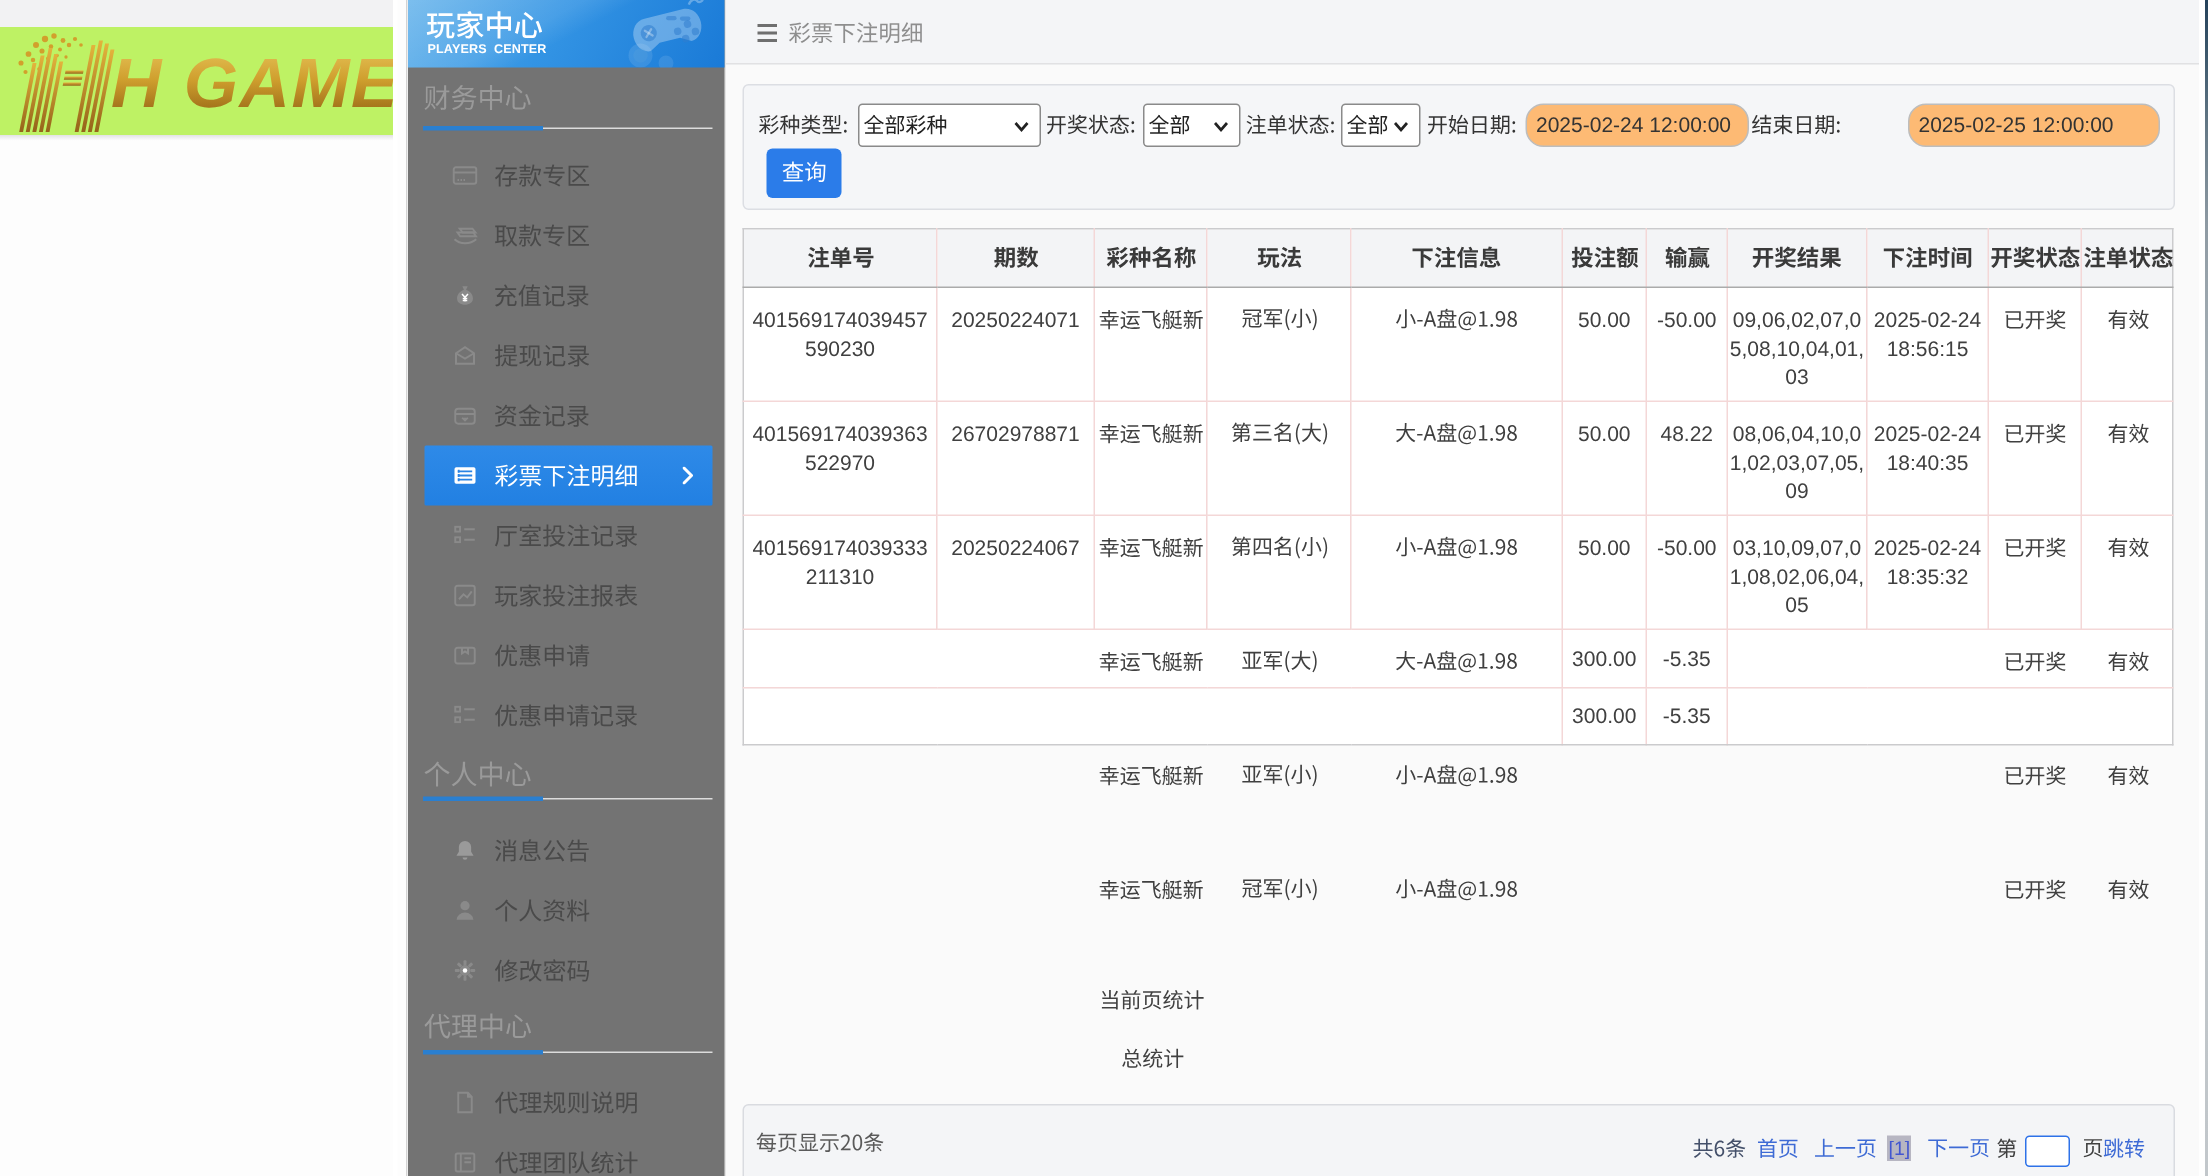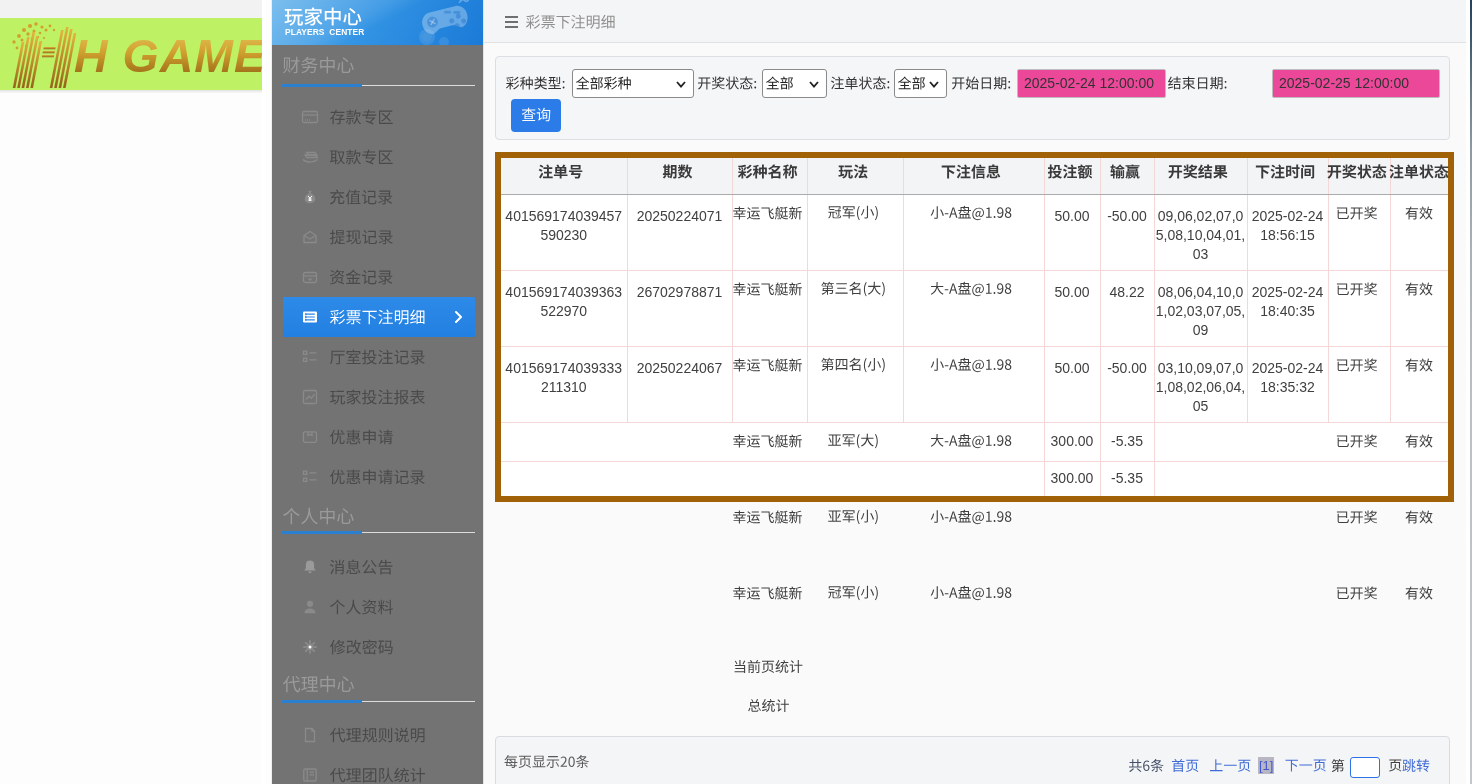--- a/index.html
+++ b/index.html
@@ -28,34 +28,34 @@
 .arrow{position:absolute;right:13px;top:50%;margin-top:-6px;width:7px;height:12px}
 
 #main{left:484px;top:0;width:982px;height:784px;background:#fafafa}
 #topbar{left:0;top:0;width:982px;height:43px;background:#f4f5f7;border-bottom:1px solid #e1e1e3}
 #burger{left:21px;top:16px;width:13px;height:12px}
 #burger div{height:2px;background:#6f6f6f;margin-bottom:3px}
 #fpanel{left:11px;top:56px;width:955px;height:84px;background:#f5f6f8;
  border:1px solid #dcdee3;border-radius:4px}
 .sel{position:absolute;top:12px;height:29px;background:#fff;border:1px solid #8a8a8a;border-radius:3px}
 .sel svg{position:absolute;right:7px;top:11px}
-.inp{position:absolute;top:12px;height:29px;background:#ec4899;border:1px solid #bdbdbd;border-radius:2px;
+.inp{position:absolute;top:12px;height:29px;background:#fdba74;border:1px solid #bdbdbd;border-radius:12px;
  font-size:14px;color:#333;padding-left:6px;line-height:27px;white-space:nowrap}
 #qbtn{left:15px;top:42px;width:50px;height:33px;background:#2b7ce9;border-radius:4px}
 
 #btable{left:11px;top:152px;border-collapse:collapse;table-layout:fixed;width:953px;
  font-size:14px;color:#404040}
 #btable th,#btable td{border:1px solid #f4d7d7;text-align:center;overflow:hidden}
 #btable th{height:39px;background:#f3f4f6;border-bottom:1px solid #ababab}
 #btable td{height:76px;vertical-align:top;padding:12px 3px 0 3px;line-height:19px;background:#fff}
 #btable tr.stat td{height:39px;padding:0 3px;vertical-align:middle}
 #btable tr.stat2 td{height:38px}
 #btable .bk{word-break:break-all;padding-left:4px;padding-right:4px}
 #btable .bk2{word-break:break-all;padding-left:1px;padding-right:1px}
-#btable{border:6px solid #a16207}
+#btable{border:1px solid #a16207}
 #btable tr:first-child th{border-top:1px solid #cbcbcd}
 #btable th:first-child,#btable td:first-child{border-left:1px solid #cbcbcd}
 #btable th:last-child,#btable td:last-child{border-right:1px solid #cbcbcd}
 #btable tr.stat2 td{border-bottom:1px solid #cbcbcd}
 
 #fpage{left:11px;top:736px;width:955px;height:60px;background:#f4f5f7;
  border:1px solid #d9dbe0;border-radius:4px;font-size:14px}
 #pgnum{position:absolute;background:#b7b6c2;color:#4257d0;padding:0 1px;font-size:13px;line-height:17px;height:17px}
 #pginp{position:absolute;width:30px;height:21px;border:1.5px solid #2e72e8;border-radius:3px;background:#fff}
 

